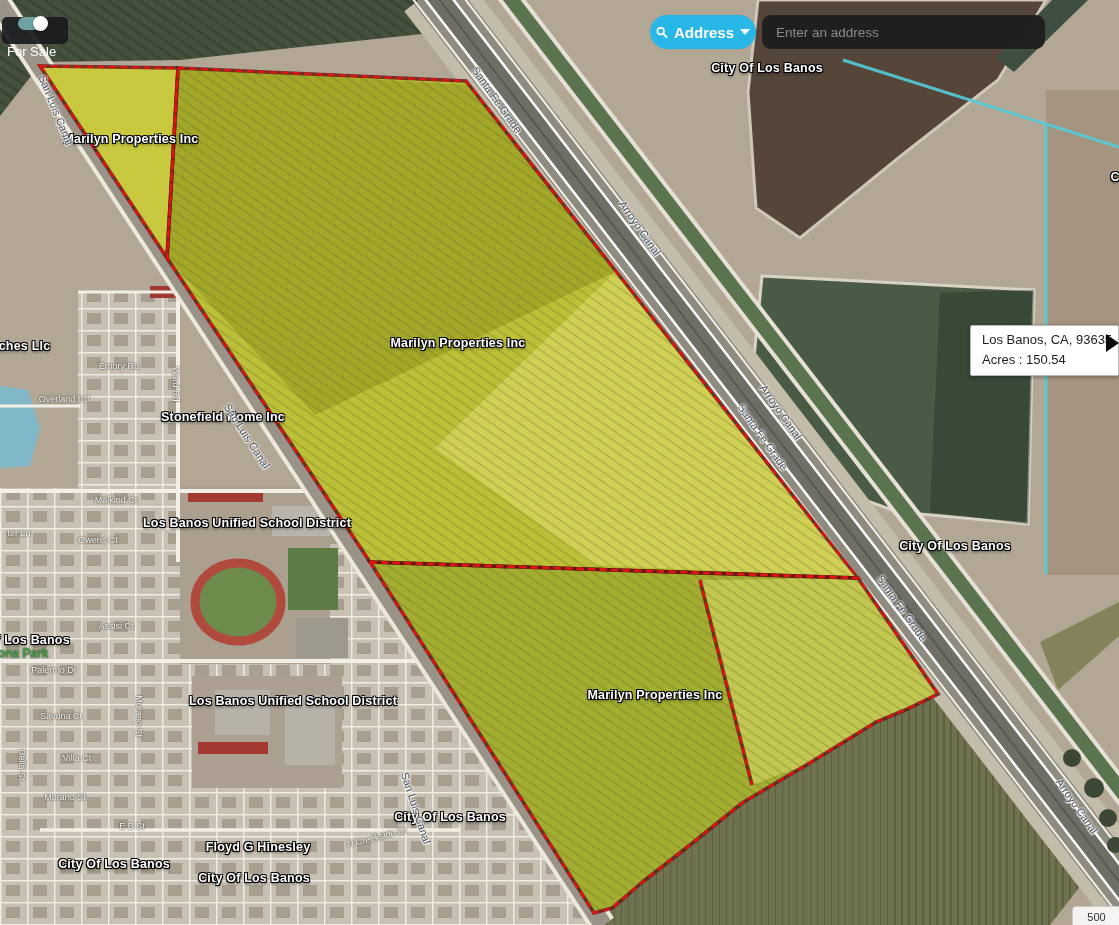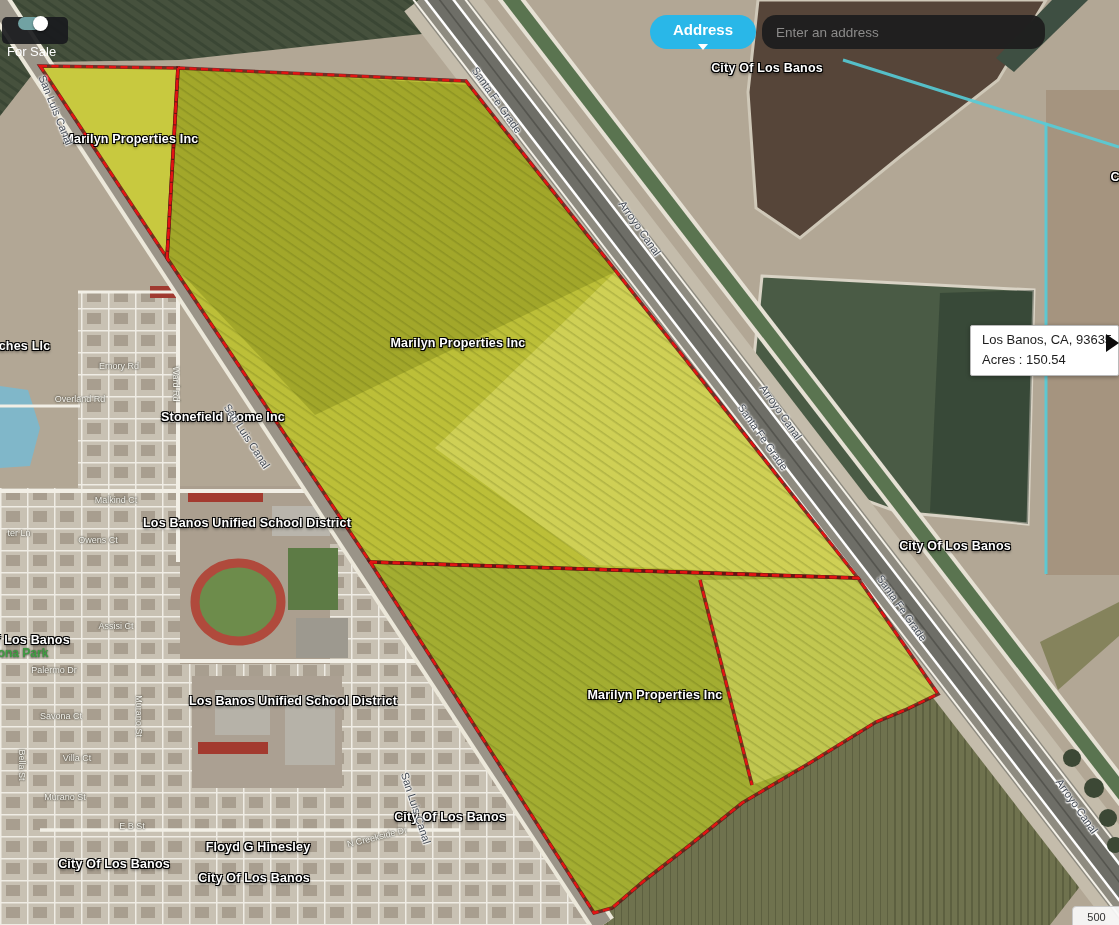--- a/index.html
+++ b/index.html
@@ -26,26 +26,26 @@
   #toggle .knob{position:absolute;right:-3px;top:-1px;width:15px;height:15px;border-radius:50%;
     background:#fff;box-shadow:0 1px 2px rgba(0,0,0,.5);}
   #for-sale-text{color:#fff;font-size:13px;font-weight:500;}
   .pin-svg{width:13px;height:17px;display:block;}
   .pin-svg path{fill:var(--pin-green,#4fc14f);}
   .pin-svg circle{fill:#d9eed2;}
 
   
   #address-btn{position:absolute;left:650px;top:15px;width:106px;height:34px;border:none;
     background:var(--accent-cyan,#29b7e8);border-radius:17px;display:flex;align-items:center;
-    justify-content:center;gap:6px;cursor:pointer;z-index:5;flex-direction:column;}
+    justify-content:center;gap:6px;cursor:pointer;z-index:5;}
   #address-btn span.lbl{color:#fff;font-size:15px;font-weight:700;}
   #address-caret{width:0;height:0;border-left:5px solid transparent;border-right:5px solid transparent;
     border-top:6px solid #fff;}
   #address-input{position:absolute;left:762px;top:15px;width:283px;height:34px;box-sizing:border-box;
-    background:var(--searchbar-bg,#1e1e1e);opacity:.95;border:none;border-radius:14px;color:#ddd;
+    background:var(--searchbar-bg,#1e1e1e);opacity:.95;border:none;border-radius:9px;color:#ddd;
     padding:0 14px;font-size:13.5px;font-family:"Liberation Sans",sans-serif;z-index:5;}
   #address-input::placeholder{color:#8f8f8f;}
 
   
   #tooltip{position:absolute;left:970px;top:325px;width:136px;background:var(--tooltip-bg,#fff);
     border:1px solid #b9b9b9;border-radius:2px;box-shadow:0 1px 4px rgba(0,0,0,.35);
     padding:4px 0 5px 11px;font-size:13px;color:#1d1d1d;line-height:20px;z-index:4;}
   #tooltip-arrow{position:absolute;left:1106px;top:334px;width:0;height:0;z-index:4;
     border-top:9px solid transparent;border-bottom:9px solid transparent;border-left:13px solid #0b0b0b;}
 
@@ -191,21 +191,21 @@
       <div class="map-label owner-label" style="left: 1115px; top: 177px; transform: translate(-50%, -50%);">C</div>
       <div class="map-label road-label" style="left: 497px; top: 100px; transform: translate(-50%, -50%) rotate(55deg);">Santa Fe Grade</div>
       <div class="map-label road-label" style="left: 640px; top: 228px; transform: translate(-50%, -50%) rotate(55deg);">Arroyo Canal</div>
       <div class="map-label road-label" style="left: 781px; top: 412px; transform: translate(-50%, -50%) rotate(55deg);">Arroyo Canal</div>
       <div class="map-label road-label" style="left: 763px; top: 437px; transform: translate(-50%, -50%) rotate(55deg);">Santa Fe Grade</div>
       <div class="map-label road-label" style="left: 902px; top: 608px; transform: translate(-50%, -50%) rotate(55deg);">Santa Fe Grade</div>
       <div class="map-label road-label" style="left: 1077px; top: 806px; transform: translate(-50%, -50%) rotate(55deg);">Arroyo Canal</div>
       <div class="map-label road-label" style="left: 247px; top: 436px; transform: translate(-50%, -50%) rotate(57deg);">San Luis Canal</div>
       <div class="map-label road-label" style="left: 416px; top: 808px; transform: translate(-50%, -50%) rotate(72deg);">San Luis Canal</div>
       <div class="map-label road-label" style="left: 56px; top: 110px; transform: translate(-50%, -50%) rotate(68deg);">San Luis Canal</div>
-      <div class="map-label street-label" style="left: 72px; top: 399px; transform: translate(-50%, -50%); padding-left: 16px;">Overland Rd</div>
+      <div class="map-label street-label" style="left: 56px; top: 399px; transform: translate(-50%, -50%); padding-left: 16px;">Overland Rd</div>
       <div class="map-label street-label" style="left: 176px; top: 384px; transform: translate(-50%, -50%) rotate(90deg);">Ward Rd</div>
       <div class="map-label street-label" style="left: 119px; top: 366px; transform: translate(-50%, -50%);">Emory Rd</div>
       <div class="map-label street-label" style="left: 116px; top: 500px; transform: translate(-50%, -50%);">Malkind Ct</div>
       <div class="map-label street-label" style="left: 98px; top: 540px; transform: translate(-50%, -50%);">Owens Ct</div>
       <div class="map-label street-label" style="left: 19px; top: 533px; transform: translate(-50%, -50%);">ter Ln</div>
       <div class="map-label street-label" style="left: 116px; top: 626px; transform: translate(-50%, -50%);">Assisi Ct</div>
       <div class="map-label street-label" style="left: 54px; top: 670px; transform: translate(-50%, -50%);">Palermo Dr</div>
       <div class="map-label street-label" style="left: 61px; top: 716px; transform: translate(-50%, -50%);">Savona Ct</div>
       <div class="map-label street-label" style="left: 77px; top: 758px; transform: translate(-50%, -50%);">Villa Ct</div>
       <div class="map-label street-label" style="left: 65px; top: 797px; transform: translate(-50%, -50%);">Murano St</div>

